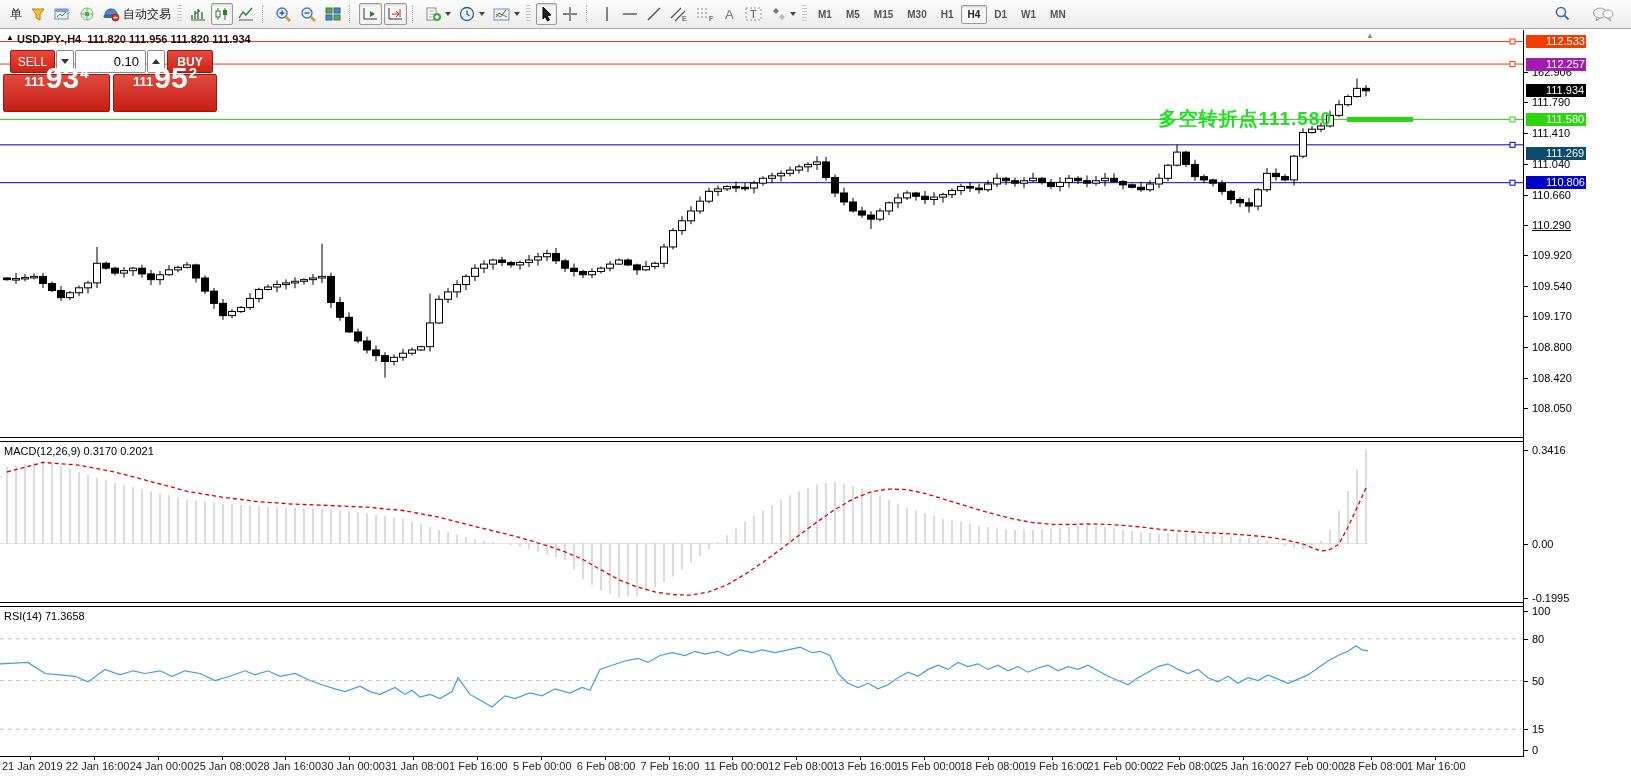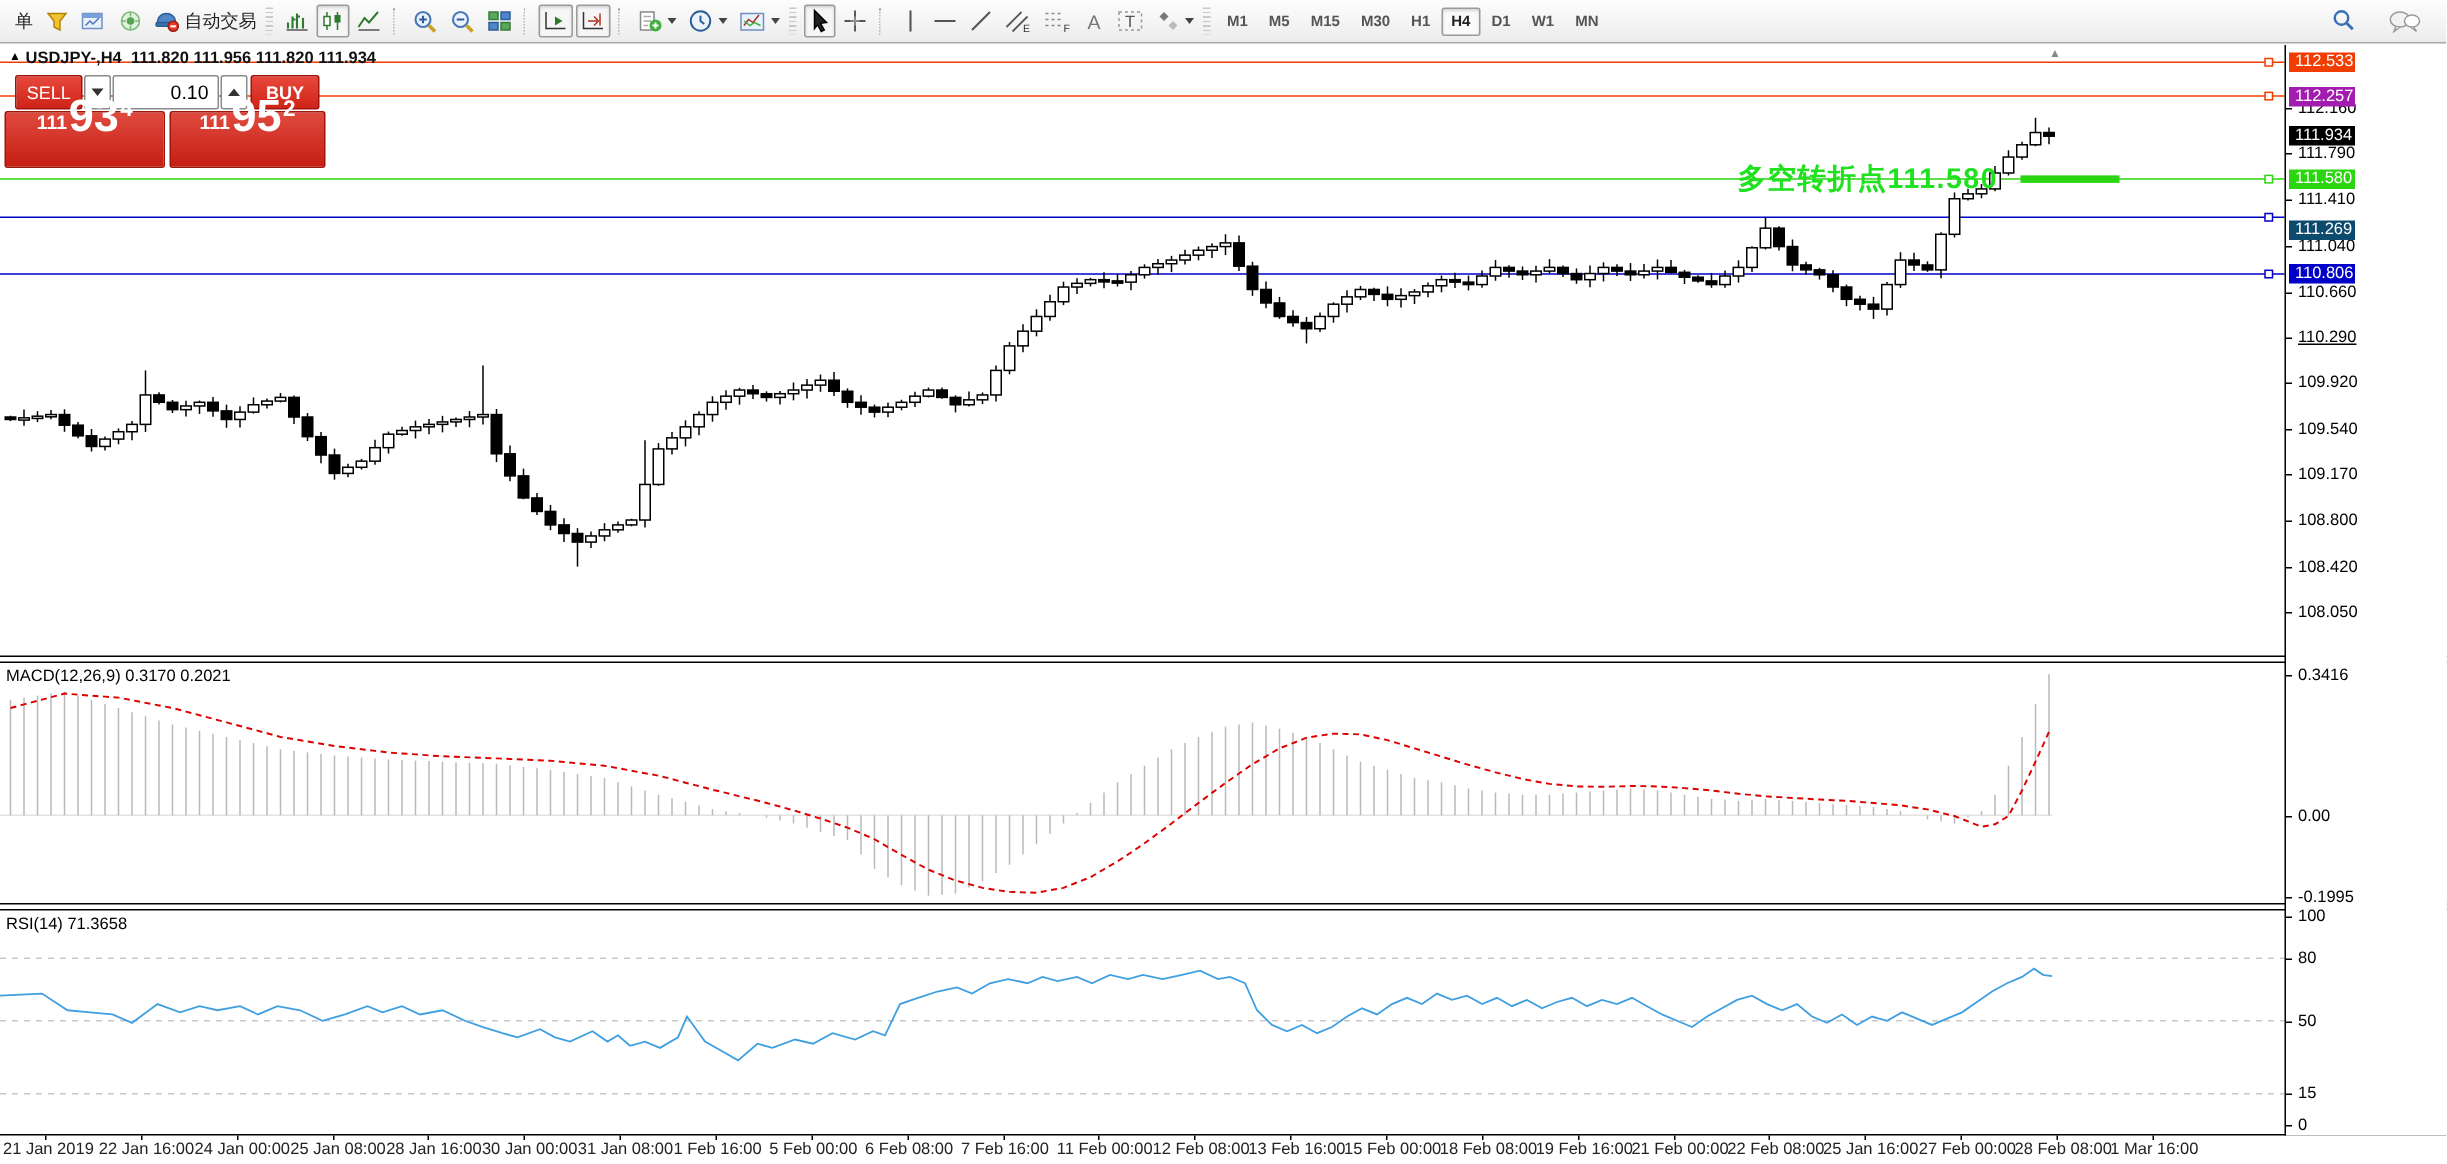--- a/index.html
+++ b/index.html
@@ -21,22 +21,22 @@
   .cn-label{font-size:12px;color:#222;margin-left:3px;}
   
   .pane{position:absolute;left:0;background:#fff;}
   .hline-black{position:absolute;left:0;width:1631px;height:1px;background:#000;}
   .vborder{position:absolute;left:1523px;top:30px;width:1px;height:727px;background:#000;}
   .chart-svg{position:absolute;left:0;top:30px;}
   
   .scale{position:absolute;left:1524px;top:30px;width:107px;height:727px;background:#fff;}
   .ptick-label{position:absolute;left:8px;font-size:11px;color:#000;white-space:nowrap;}
   .ptick-mark{position:absolute;left:0;width:4px;height:1px;background:#000;}
-  .pbadge{position:absolute;left:2px;width:44px;height:13px;color:#fff;font-size:11px;
-          line-height:13px;padding-left:4px;box-sizing:border-box;white-space:nowrap;}
+  .pbadge{position:absolute;left:2px;width:60px;height:13px;color:#fff;font-size:11px;
+          line-height:13px;padding-left:20px;box-sizing:border-box;white-space:nowrap;}
   
   .chart-title{position:absolute;left:17px;top:33px;font-size:11px;font-weight:bold;color:#111;white-space:nowrap;}
   .collapse-arrow{position:absolute;left:6px;top:33px;font-size:8px;color:#000;}
   .scroll-marker{position:absolute;left:1366px;top:31px;font-size:8px;color:#888;}
   .ind-label{position:absolute;left:4px;font-size:11px;color:#000;white-space:nowrap;}
   .annotation{position:absolute;left:1000px;top:106px;width:332px;text-align:right;
               font-size:19px;font-weight:bold;letter-spacing:1px;white-space:nowrap;}
   .time-label{position:absolute;top:760px;font-size:11px;color:#222;white-space:nowrap;}
   .ttick{position:absolute;top:757px;width:1px;height:3px;background:#000;}
   
@@ -770,21 +770,21 @@
 
   <div class="hline-black" style="top:437px;"></div>
   <div class="hline-black" style="top:441px;"></div>
   <div class="hline-black" style="top:602px;"></div>
   <div class="hline-black" style="top:606px;"></div>
   <div class="hline-black" style="top:756px;"></div>
   <div class="vborder"></div>
 
   <div class="scale" id="price-scale">
       <div class="ptick-mark" style="top: 42px;"></div>
-      <span class="ptick-label" style="top: 36px;">112.160</span>
+      <span class="ptick-label" style="top: 36px;">162.906</span>
       <div class="ptick-mark" style="top: 72.2475px;"></div>
       <span class="ptick-label" style="top: 66.2475px;">111.790</span>
       <div class="ptick-mark" style="top: 103.312px;"></div>
       <span class="ptick-label" style="top: 97.3125px;">111.410</span>
       <div class="ptick-mark" style="top: 133.56px;"></div>
       <span class="ptick-label" style="top: 127.56px;">111.040</span>
       <div class="ptick-mark" style="top: 164.625px;"></div>
       <span class="ptick-label" style="top: 158.625px;">110.660</span>
       <div class="ptick-mark" style="top: 194.872px;"></div>
       <span class="ptick-label" style="top: 188.872px; text-decoration: underline;">110.290</span>

